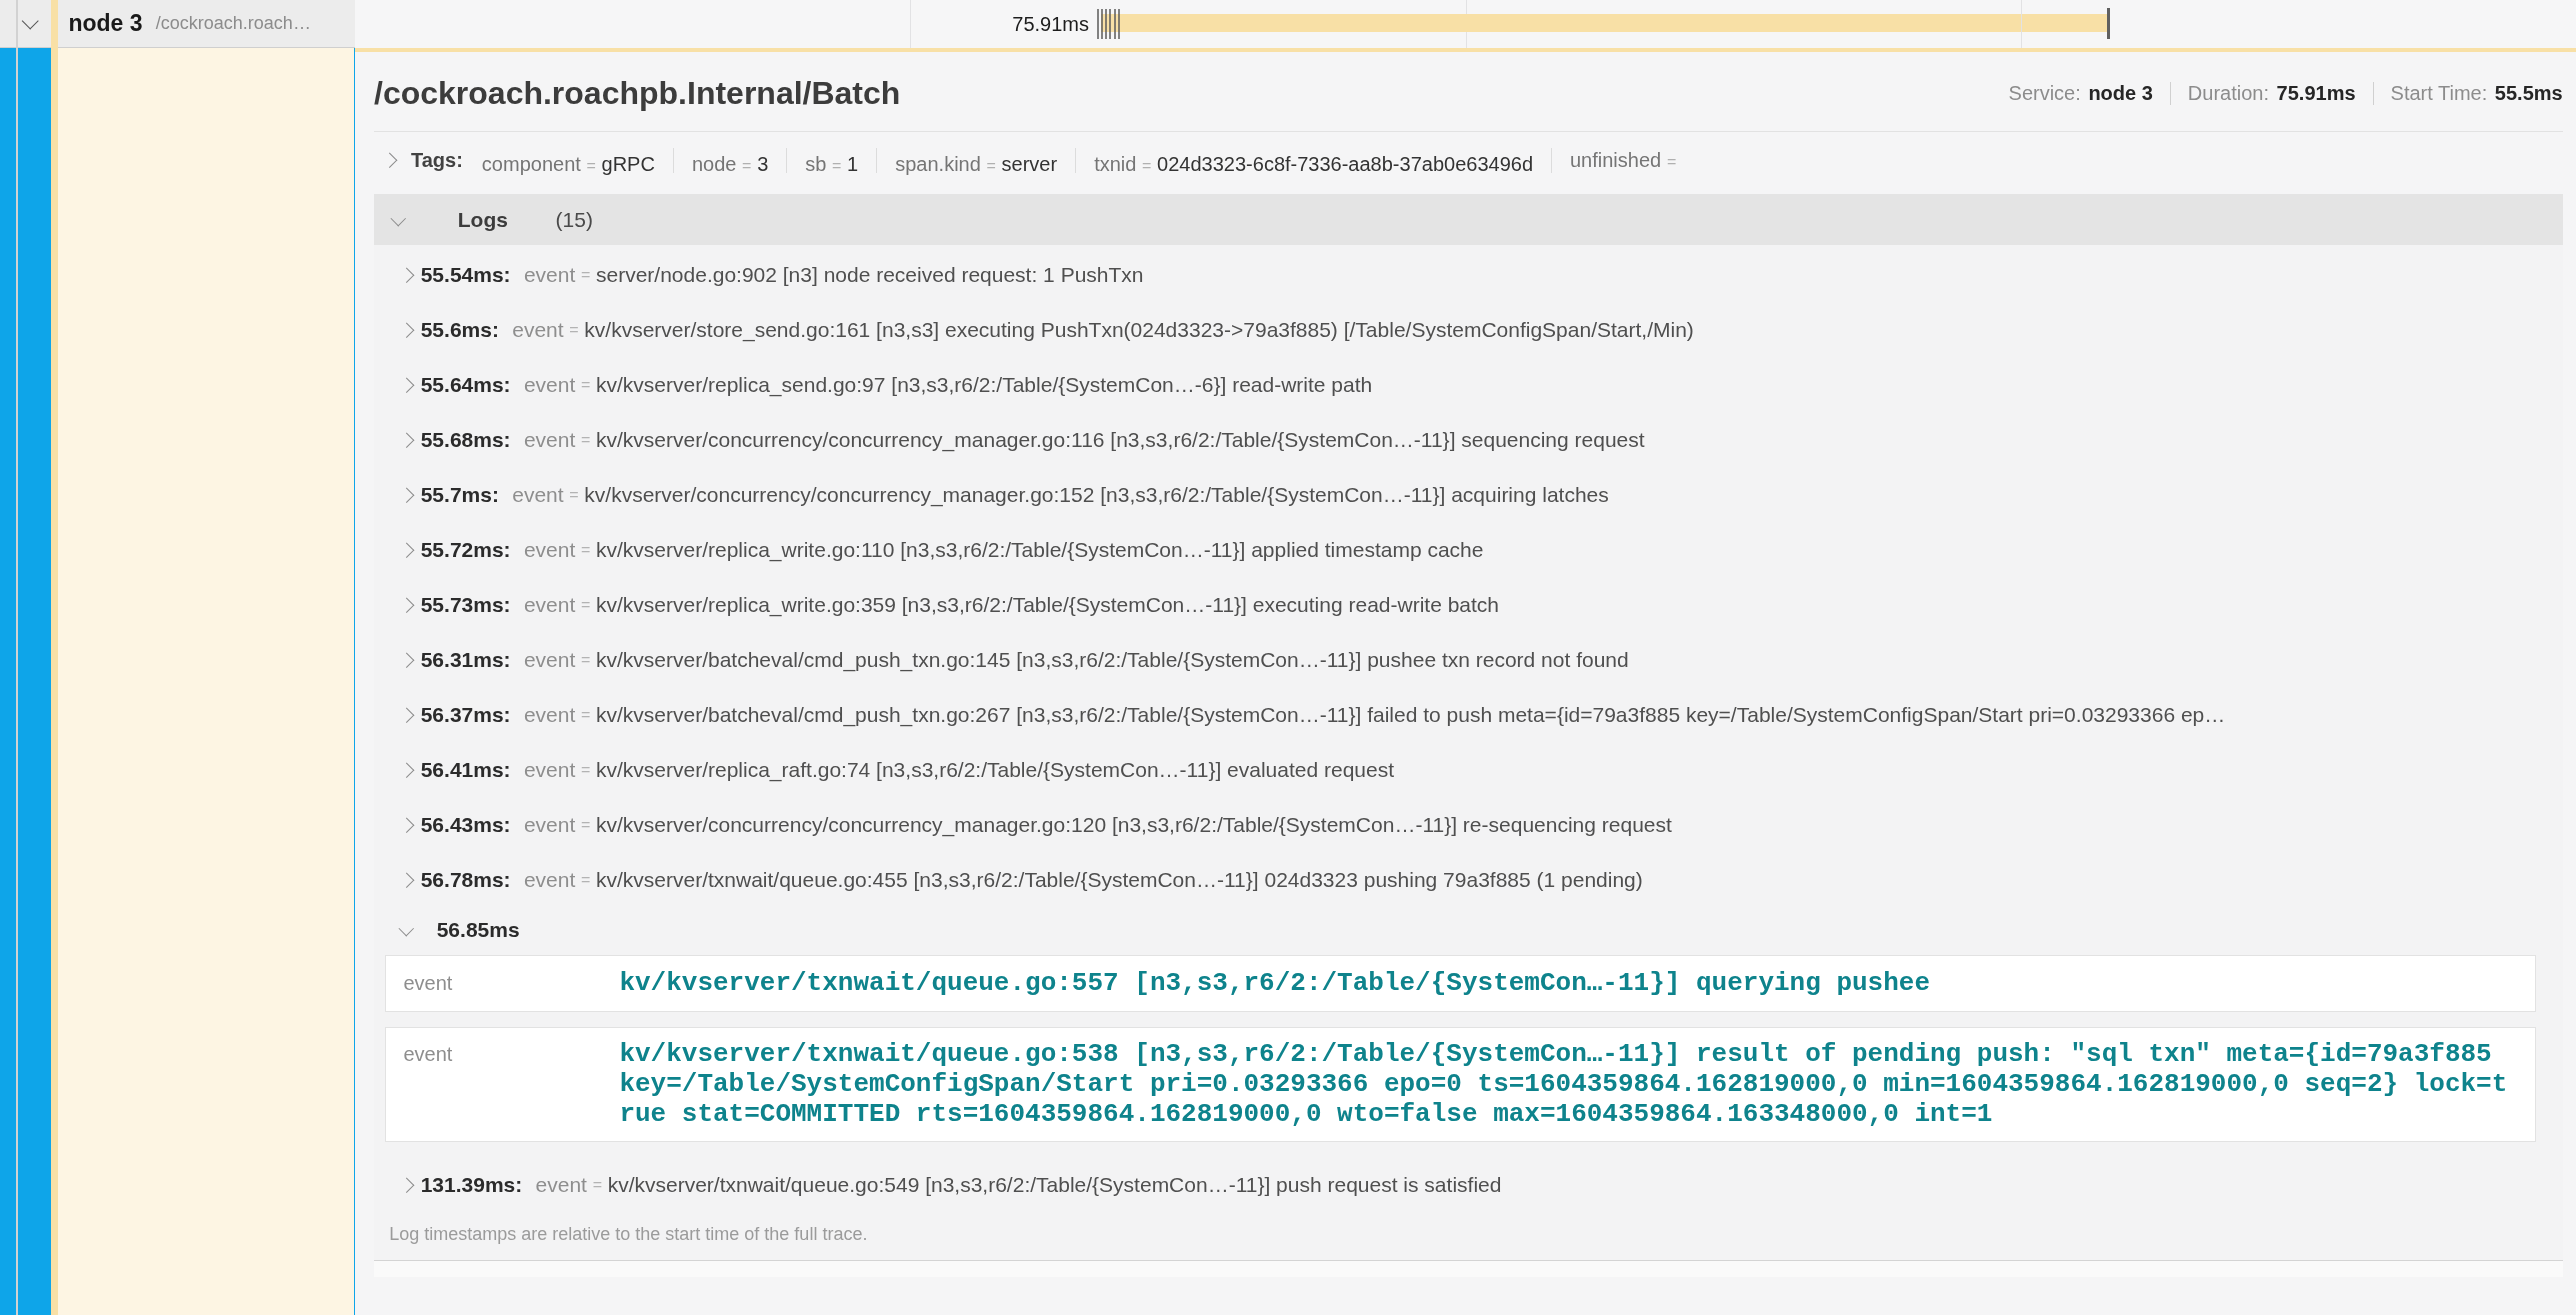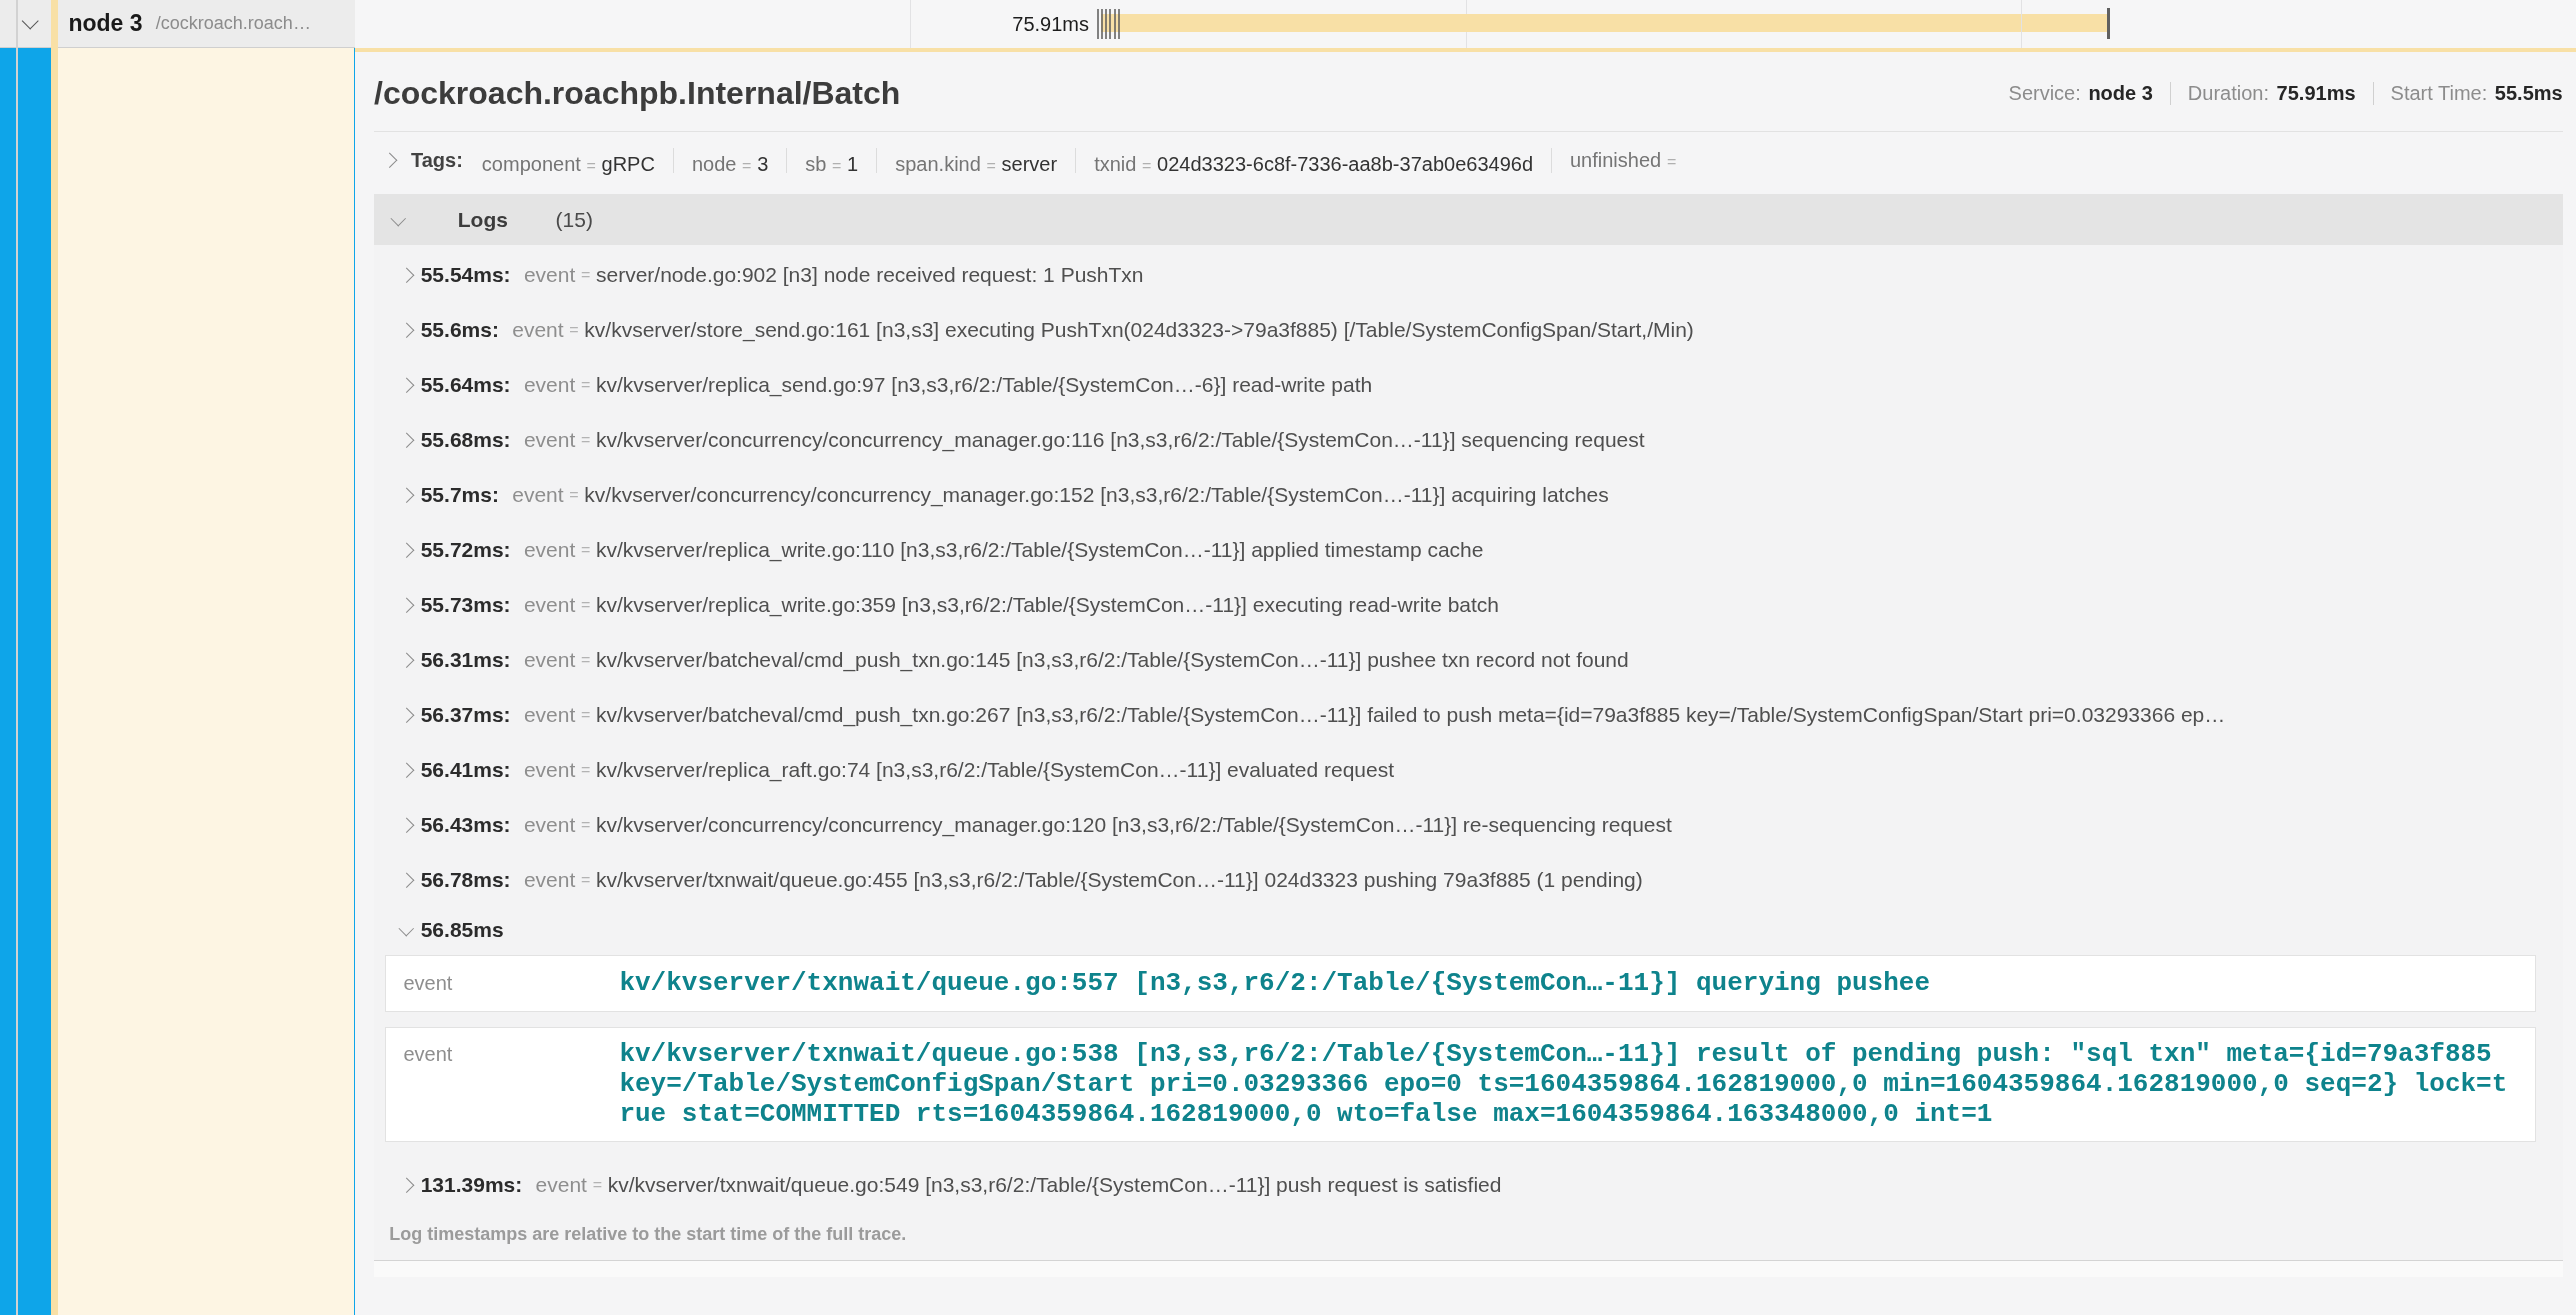--- a/index.html
+++ b/index.html
@@ -62,29 +62,29 @@
   .logs-body { padding:1.9px 27px 0 11.4px; background:#f3f3f4; }
 
   .log-row { height:55px; display:flex; align-items:center; padding-left:15.3px; font-size:21px; cursor:pointer; }
   .log-row .chev { margin-right:9.5px; }
   .log-time { font-weight:700; color:#2b2b2b; margin-right:13.3px; white-space:nowrap; }
   .log-key { color:#8e8e8e; white-space:nowrap; }
   .log-eq  { color:#b3b3b3; font-size:16px; margin:0 5.7px; }
   .log-msg { color:#4f4f4f; flex:1; min-width:0; white-space:nowrap; overflow:hidden; text-overflow:ellipsis; }
 
   .log-exp-header { height:46px; display:flex; align-items:center; padding-left:15.3px;
-                    font-size:21px; cursor:pointer; }
+                    font-size:21px; cursor:pointer;gap:16px; }
   .log-exp-header .chev { margin-right:9.5px; }
   .kv-table { background:#fff; border:1px solid #e2e2e2; margin:1.9px 0 15.3px 0; }
   .kv-row { display:flex; padding:12.4px 17px; }
   .kv-key { width:216px; flex:none; color:#8e8e8e; font-size:20px; padding-top:2.9px; }
   .kv-value { font-family:"Liberation Mono", monospace; font-size:26px; font-weight:700;
               line-height:29.6px; color:#0e838c; word-break:break-all; }
 
-  .logs-footer { padding:11.4px 0 15.3px 3.8px; font-size:18px; color:#9b9b9b; background:#f3f3f4;font-weight:bold; }
+  .logs-footer { padding:11.4px 0 15.3px 3.8px; font-size:18px; color:#9b9b9b; background:#f3f3f4; }
   .below-logs { height:15.3px; background:#fafafa; }
 </style>
 </head>
 <body>
 
 <div class="app">
 
   <div class="vline"></div>
   <div class="stripe"></div>
   <div class="cream"></div>

